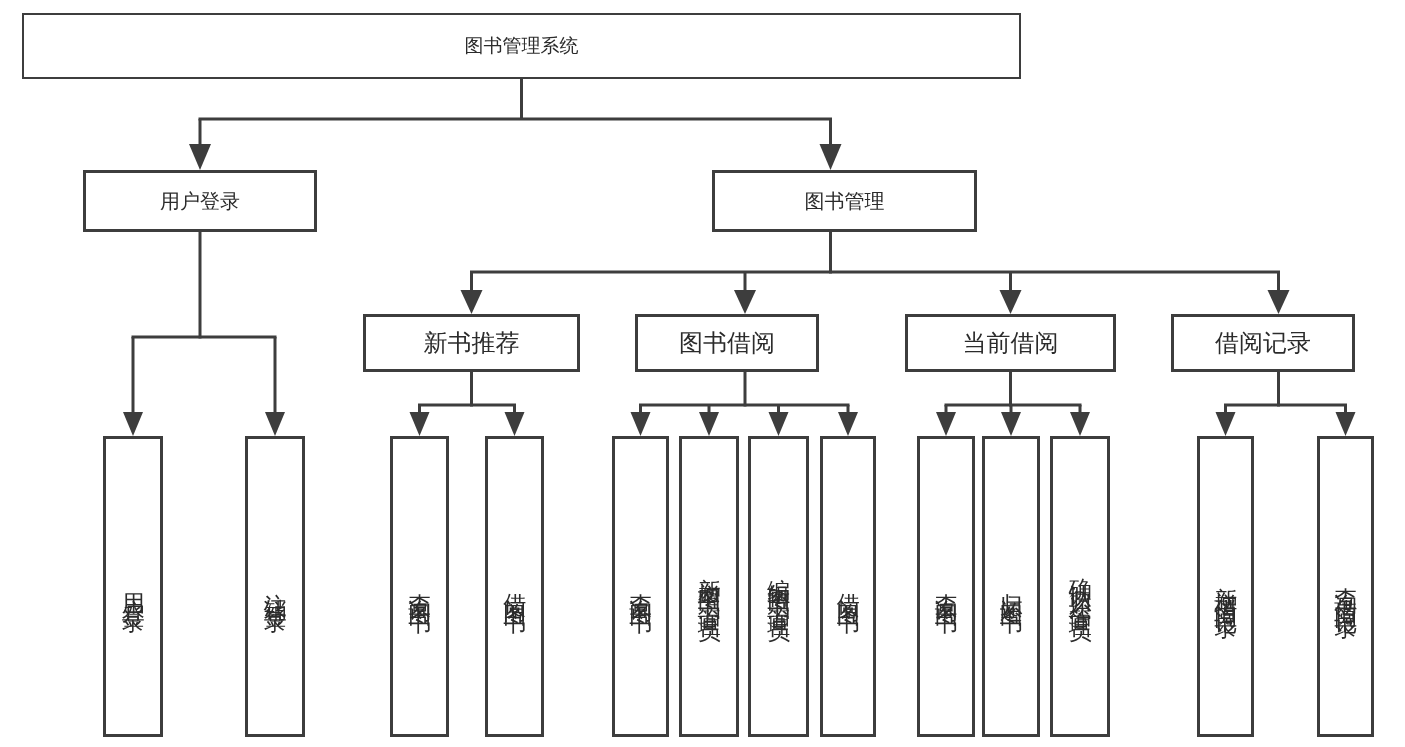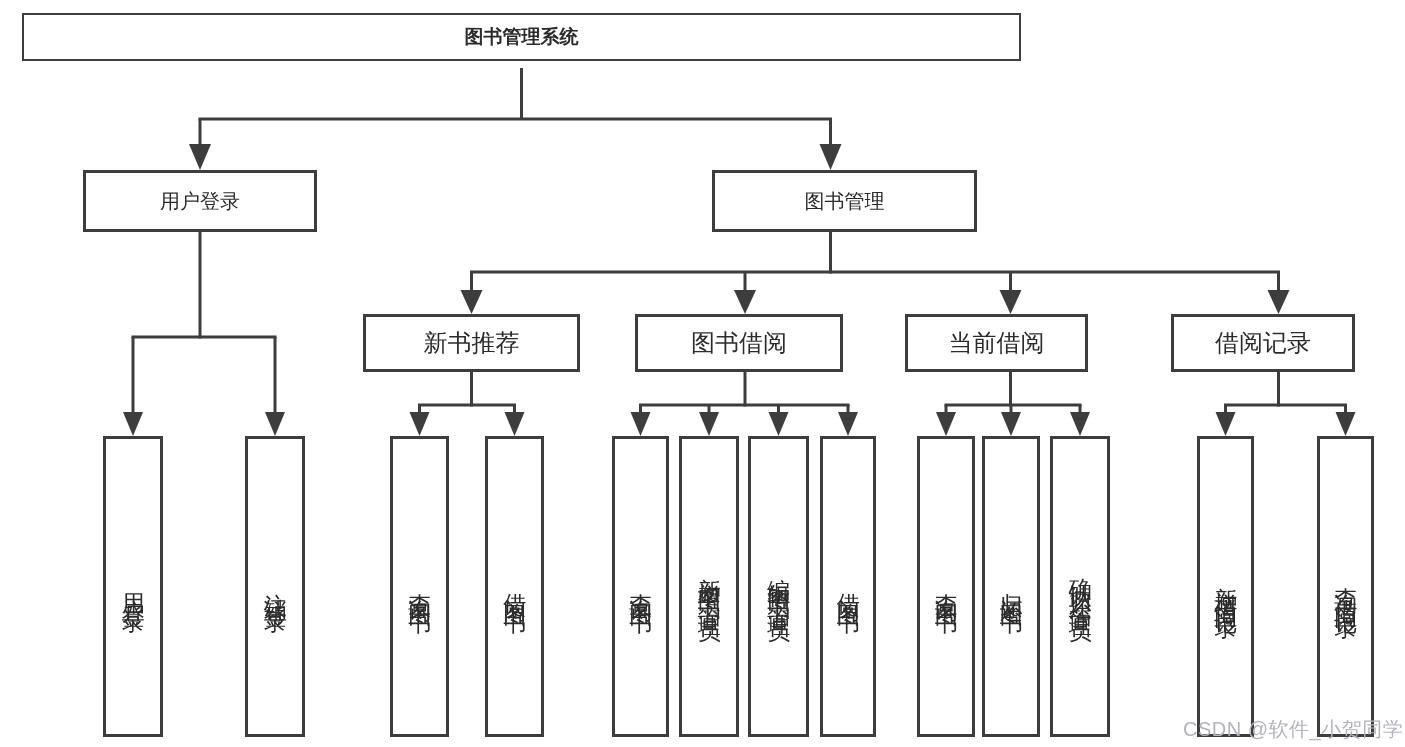--- a/index.html
+++ b/index.html
@@ -112,28 +112,28 @@
     <polygon points="1070,412 1090,412 1080,436"></polygon>
 
     <line x1="1278.5" y1="372" x2="1278.5" y2="406.5"></line>
     <line x1="1224" y1="405" x2="1347" y2="405"></line>
     <line x1="1225.5" y1="405" x2="1225.5" y2="418"></line>
     <polygon points="1215.5,412 1235.5,412 1225.5,436"></polygon>
     <line x1="1345.5" y1="405" x2="1345.5" y2="418"></line>
     <polygon points="1335.5,412 1355.5,412 1345.5,436"></polygon>
   </svg>
 
-  <div class="box root" style="left:22px; top:13px; width:999px; height:48px;font-weight:bold;">图书管理系统</div>
+  <div class="box root" style="left:22px; top:13px; width:999px; height:66px;">图书管理系统</div>
 
   <div class="box lvl2" style="left:83px; top:170px; width:234px; height:62px;">用户登录</div>
   <div class="box lvl2" style="left:712px; top:170px; width:265px; height:62px;">图书管理</div>
 
   <div class="box lvl3" style="left:363px; top:314px; width:217px; height:58px;">新书推荐</div>
-  <div class="box lvl3" style="left:635px; top:314px; width:208px; height:58px;">图书借阅</div>
-  <div class="box lvl3" style="left:905px; top:314px; width:183px; height:58px;">当前借阅</div>
+  <div class="box lvl3" style="left:635px; top:314px; width:184px; height:58px;">图书借阅</div>
+  <div class="box lvl3" style="left:905px; top:314px; width:211px; height:58px;">当前借阅</div>
   <div class="box lvl3" style="left:1171px; top:314px; width:184px; height:58px;">借阅记录</div>
 
   <div class="box leaf" style="left:103px; width:60px;">
     <span class="vtext">用户登录</span>
   </div>
   <div class="box leaf" style="left:245px; width:60px;">
     <span class="vtext">注销登录</span>
   </div>
 
   <div class="box leaf" style="left:390px; width:59px;">
@@ -166,15 +166,14 @@
     <span class="vtext">确认归还（管理员）</span>
   </div>
 
   <div class="box leaf" style="left:1197px; width:57px;">
     <span class="vtext">新增借阅记录</span>
   </div>
   <div class="box leaf" style="left:1317px; width:57px;">
     <span class="vtext">查询借阅记录</span>
   </div>
 
-  <div class="watermark">CSDN @软件_小贺同学</div>
 
 </div>
 
 </body></html>

